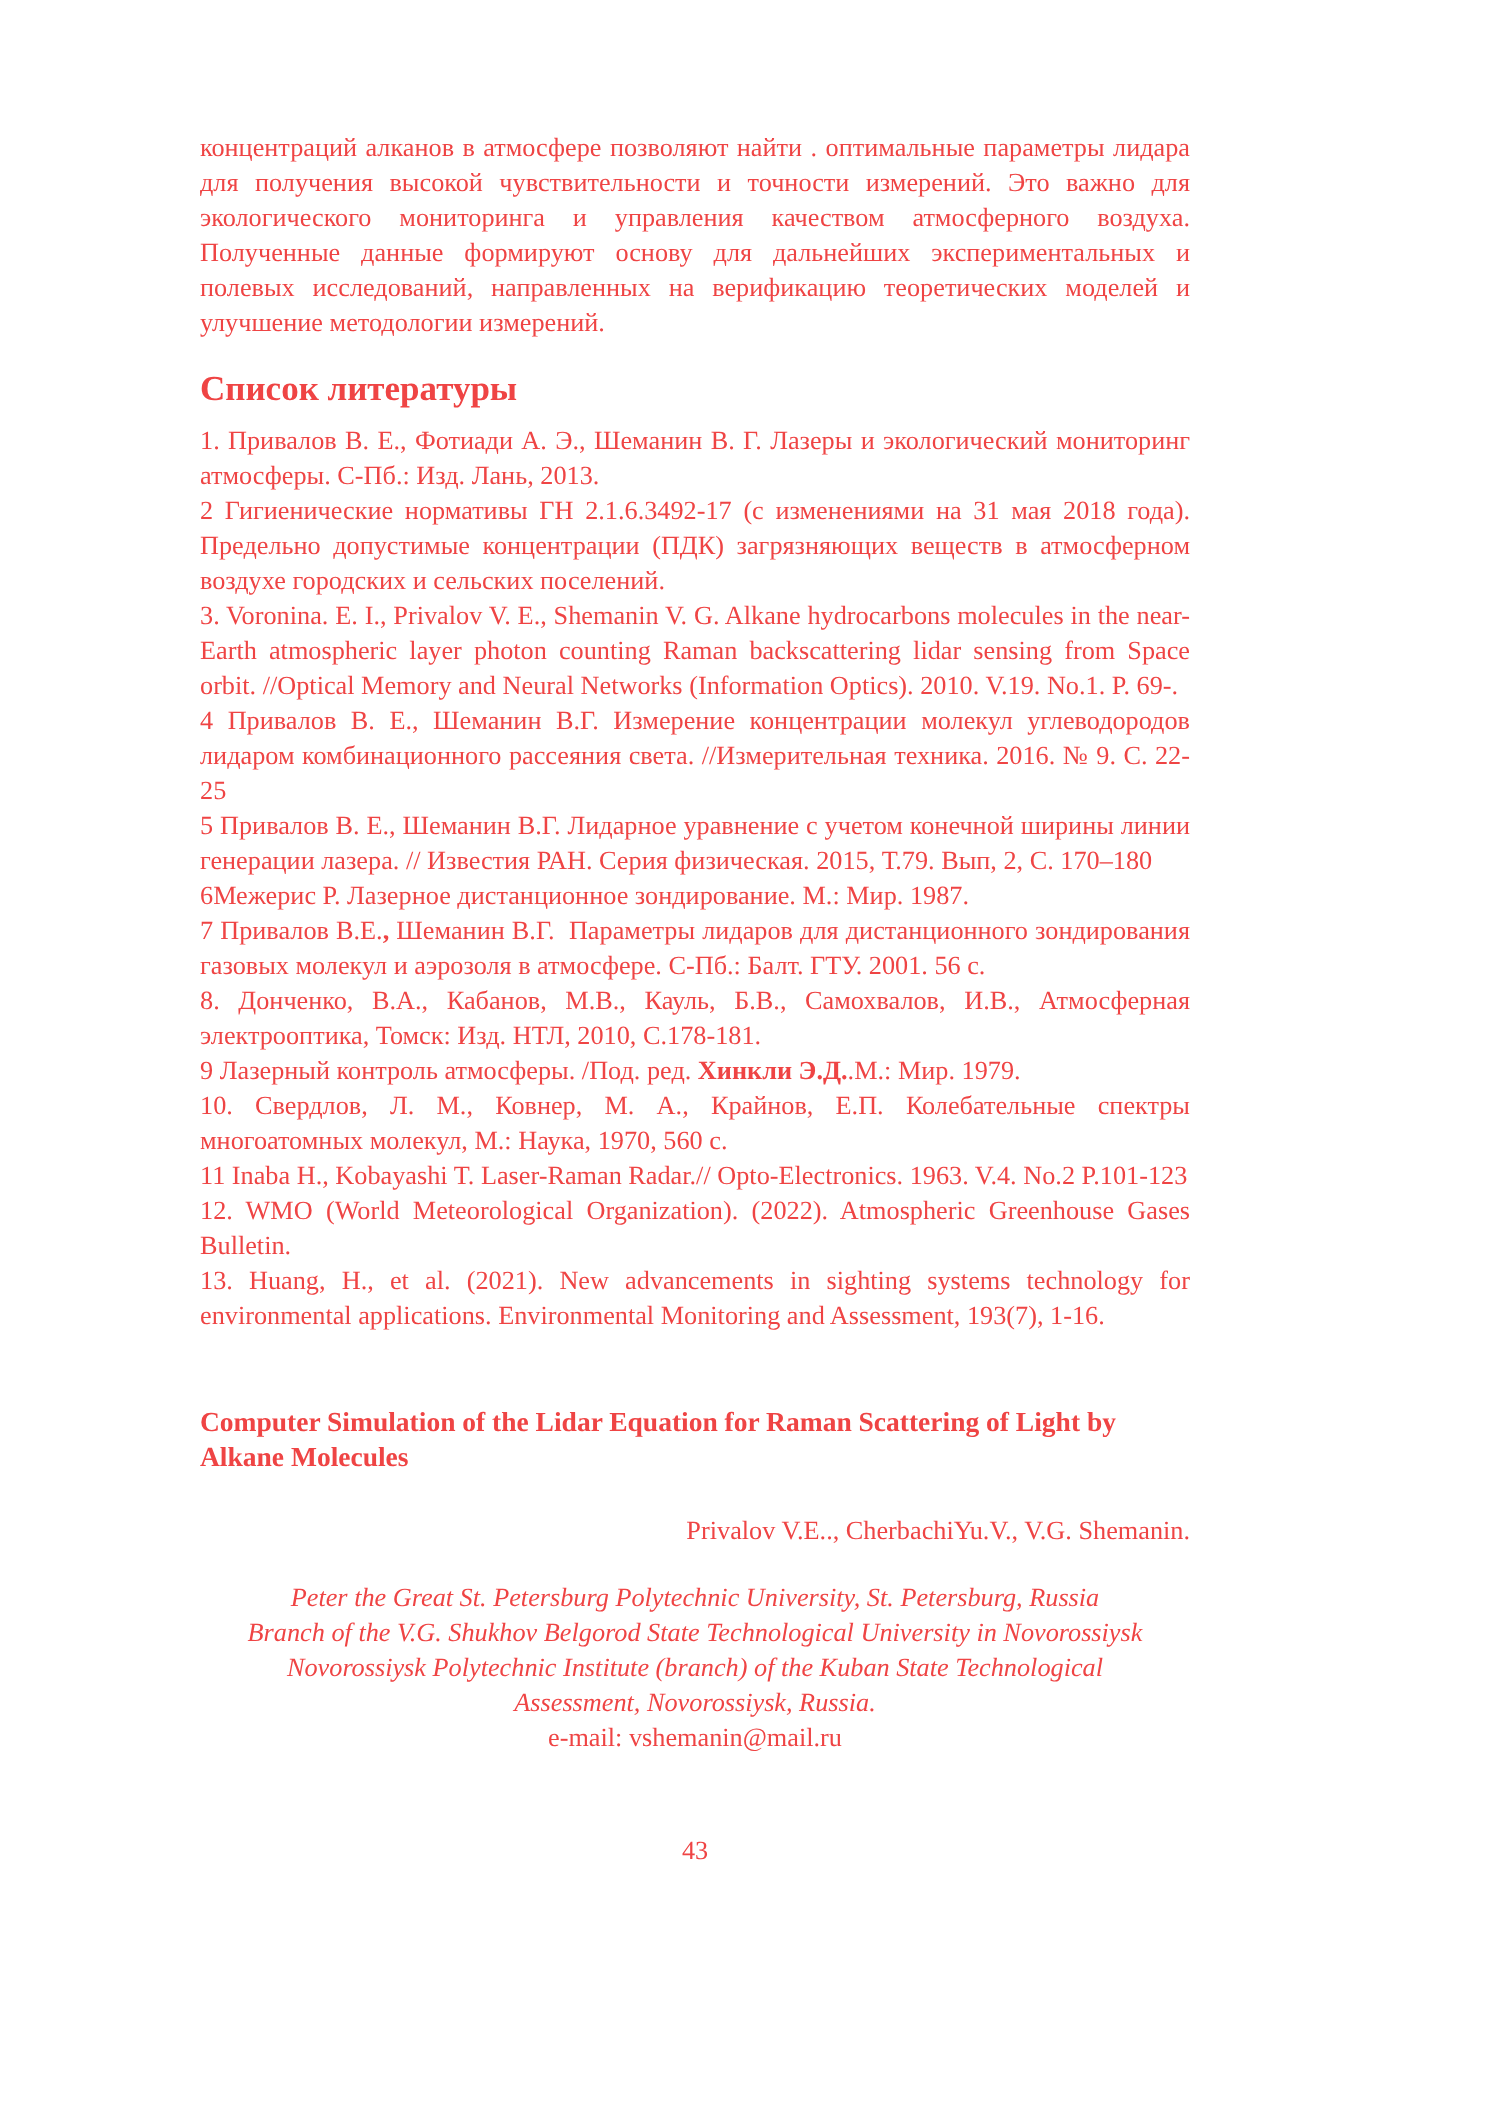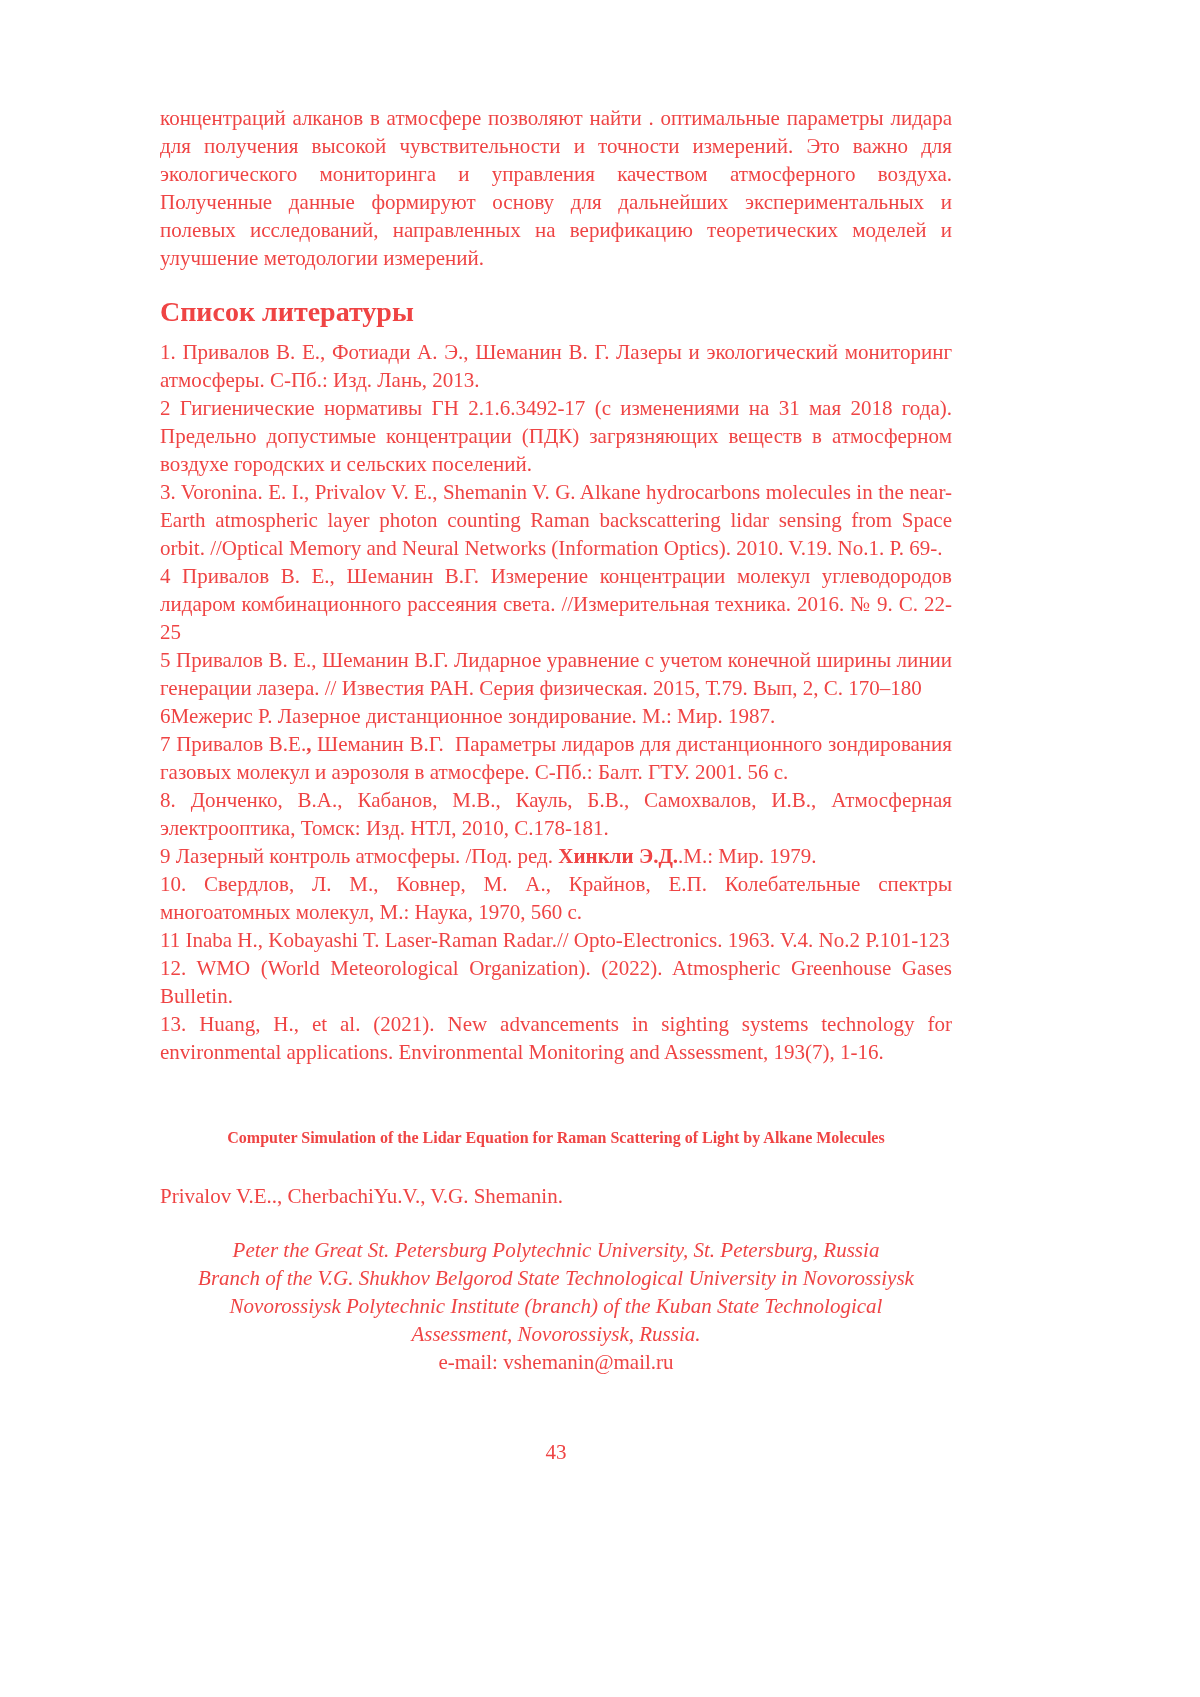--- a/index.html
+++ b/index.html
@@ -29,28 +29,28 @@
     font-size: 28px;
     font-weight: bold;
   }
   .references p {
     margin: 0;
     text-align: justify;
   }
   .ref-bold { font-weight: bold; }
   .title-en {
     margin: 58px 0 0 0;
-    text-align: center;
+    text-align: left;
     font-weight: bold;
-    font-size: 16px;
+    font-size: 22px;
     font-family: Liberation Serif, serif;
   }
   .authors {
     margin: 30px 0 0 0;
-    text-align: left;
+    text-align: right;
   }
   .affiliations {
     margin: 26px 0 0 0;
     text-align: center;
     font-style: italic;
   }
   .affiliations p { margin: 0; }
   .email {
     margin: 0;
     font-style: normal;

